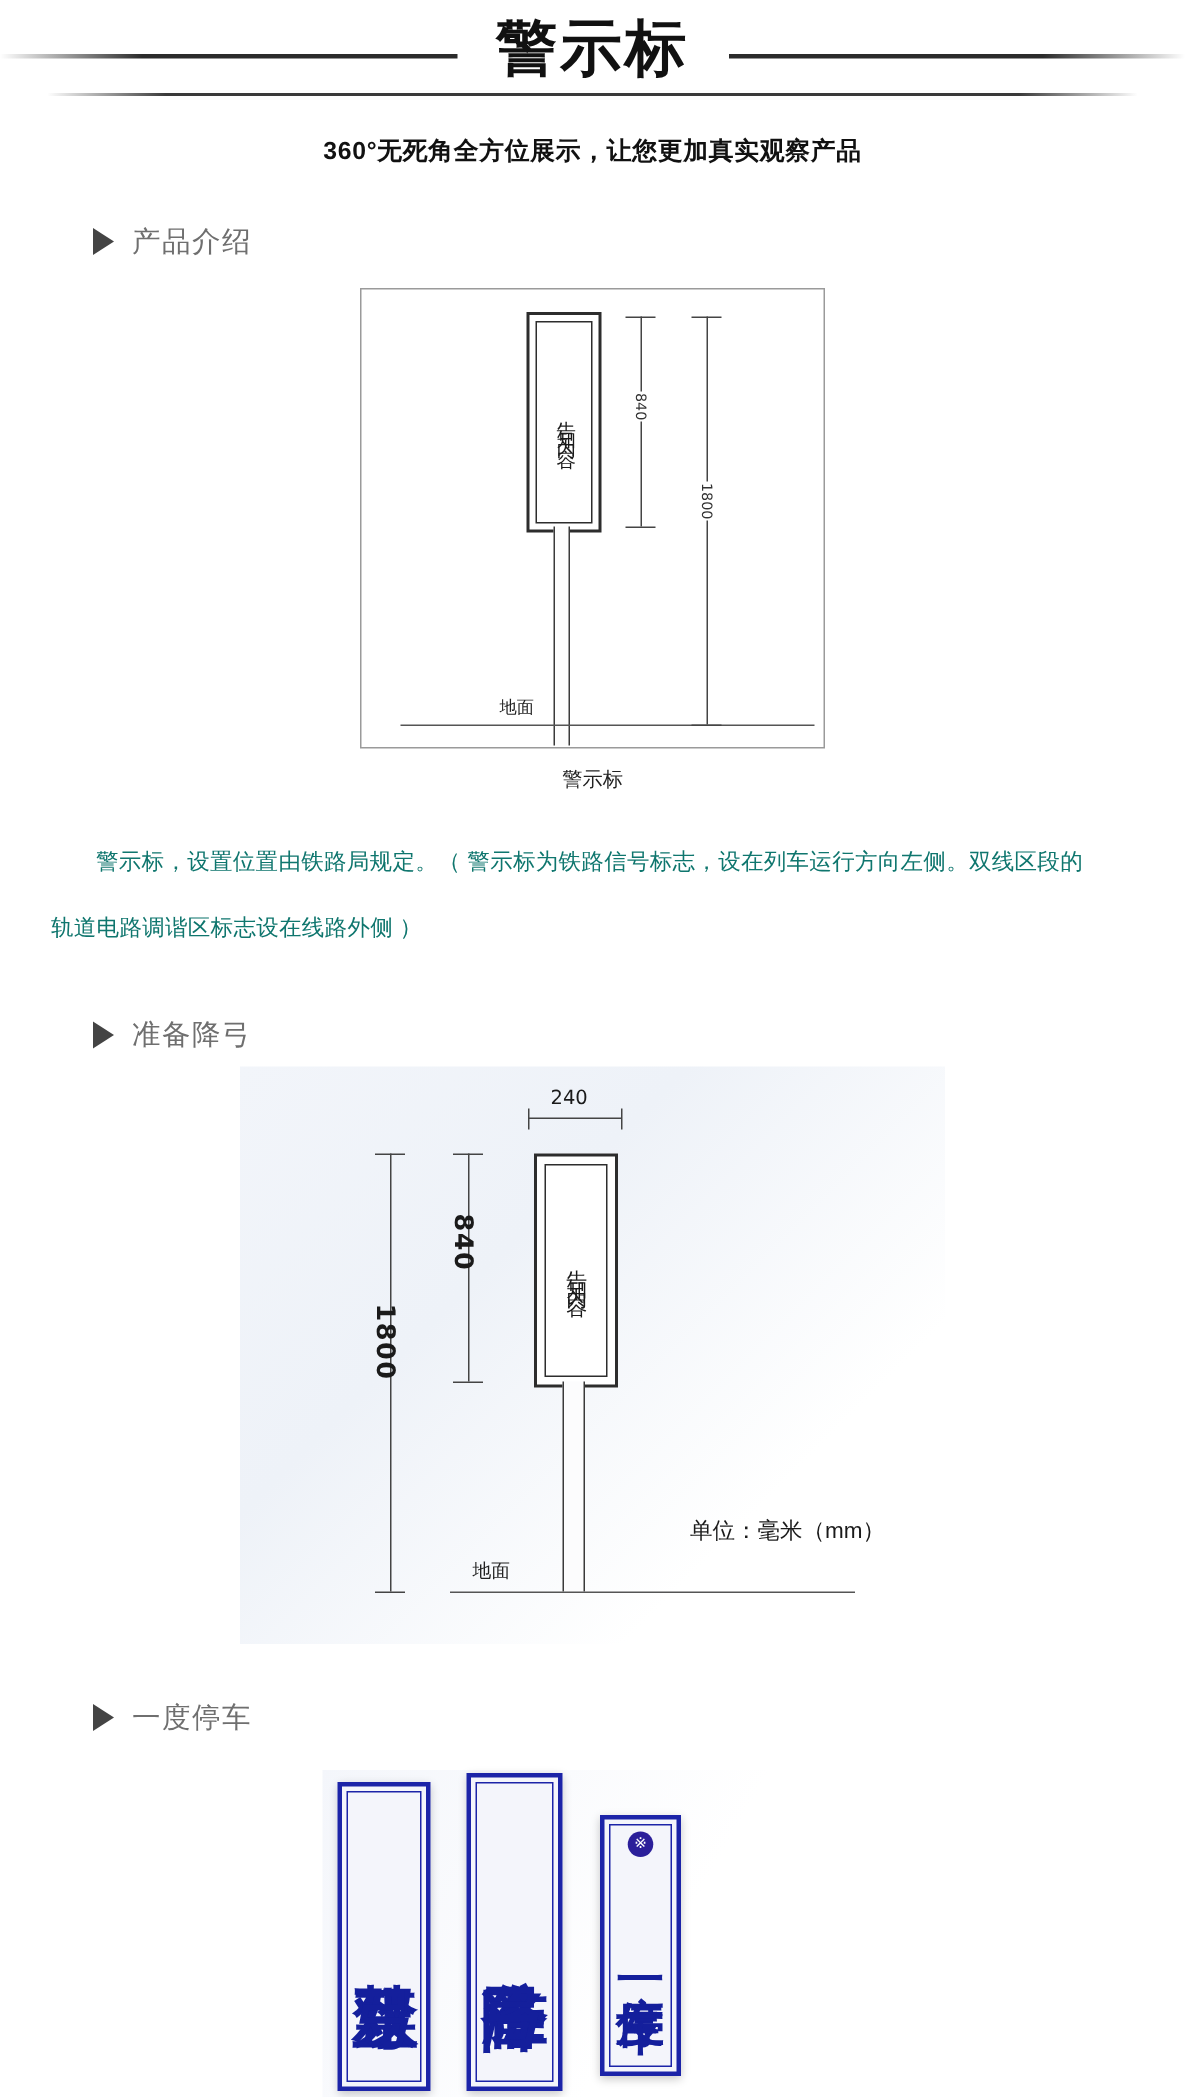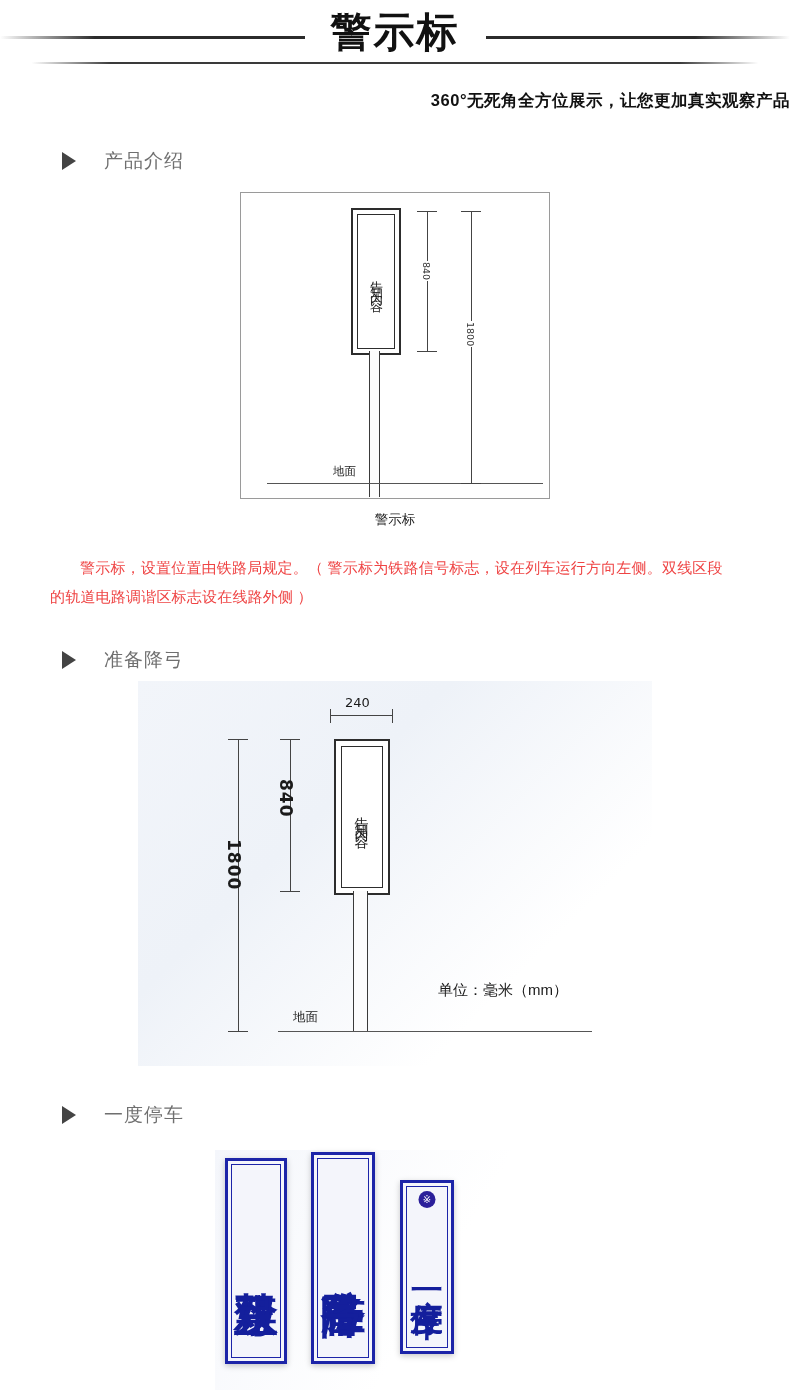--- a/index.html
+++ b/index.html
@@ -52,33 +52,33 @@
     padding: 0 26px;
     font-size: 41px;
     font-weight: bold;
     letter-spacing: 2px;
     color: #111111;
     line-height: 1;
     transform: translateY(-4px);
   }
 
   .subtitle {
-    text-align: right;
+    text-align: center;
     font-size: 16.5px;
     font-weight: bold;
     color: #111111;
     letter-spacing: 0.5px;
     margin-top: 18px;
   }
 
   
   .section-head {
     display: flex;
     align-items: center;
-    gap: 28px;
+    gap: 12px;
     margin: 36px 0 0 62px;
   }
   .section-head .tri {
     width: 0;
     height: 0;
     border-left: 14px solid #444444;
     border-top: 9px solid transparent;
     border-bottom: 9px solid transparent;
   }
   .section-head .label {
@@ -171,36 +171,35 @@
 
   .fig-caption {
     text-align: center;
     font-size: 13.5px;
     color: #222222;
     margin-top: 12px;
   }
 
   
   .para {
-    margin: 24px 62px 0 50px;
+    margin: 24px 62px 0 34px;
     font-size: 15px;
-    line-height: 29px;
-    color: #ef4444;
+    line-height: 44px;
+    color: #0f766e;
     text-indent: 2em;
     letter-spacing: 0.2px;
   }
 
   
   .fig2 {
     position: relative;
     width: 470px;
     height: 385px;
     margin: 8px auto 0 auto;
     background: linear-gradient(135deg, #f2f5fa 0%, #eef2f8 35%, #ffffff 75%);
-    padding-left: 44px;
   }
   .f2-sign-outer {
     position: absolute;
     left: 196px;
     top: 58px;
     width: 52px;
     height: 152px;
     border: 2px solid #2d2d2d;
     background: #ffffff;
   }

